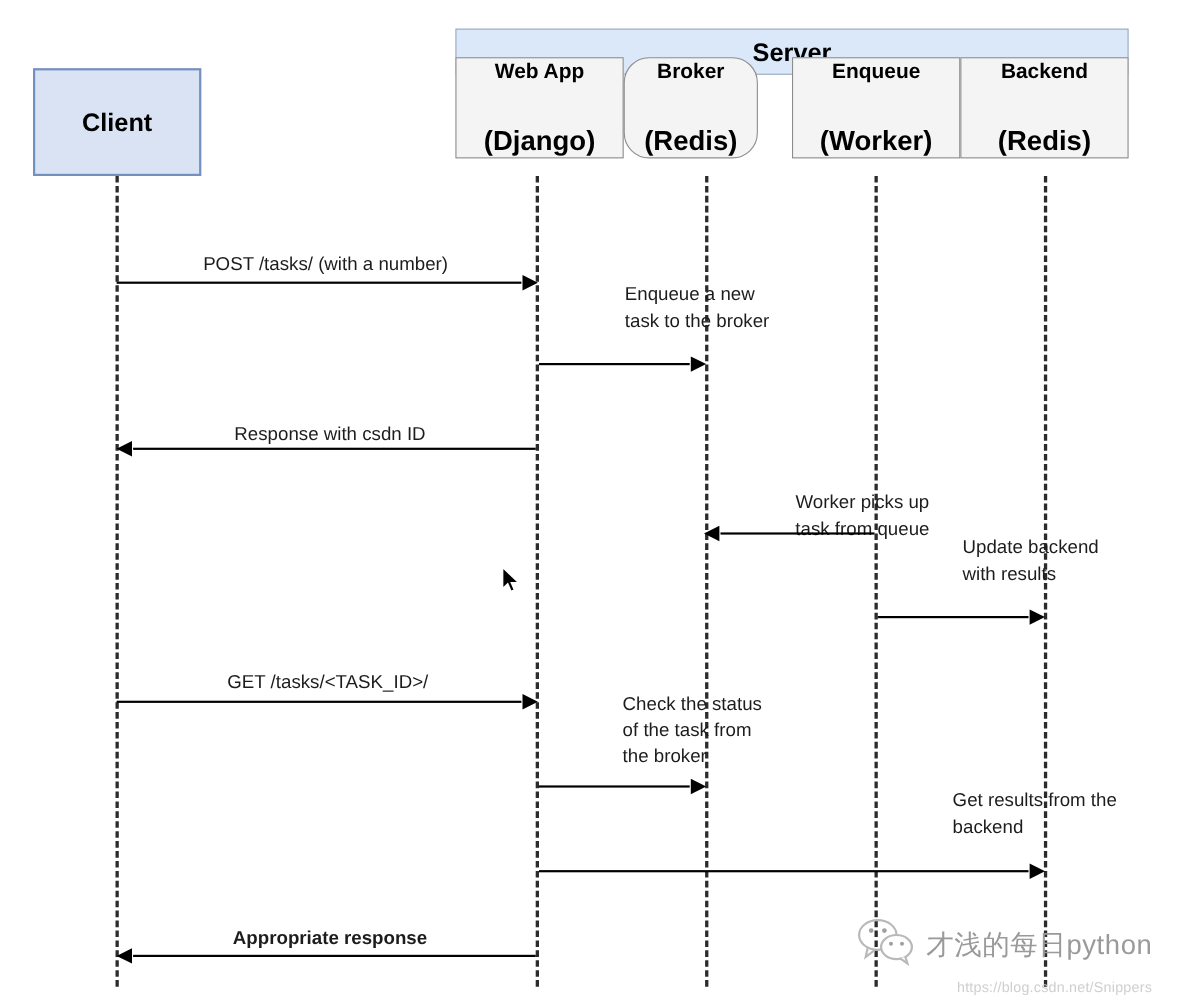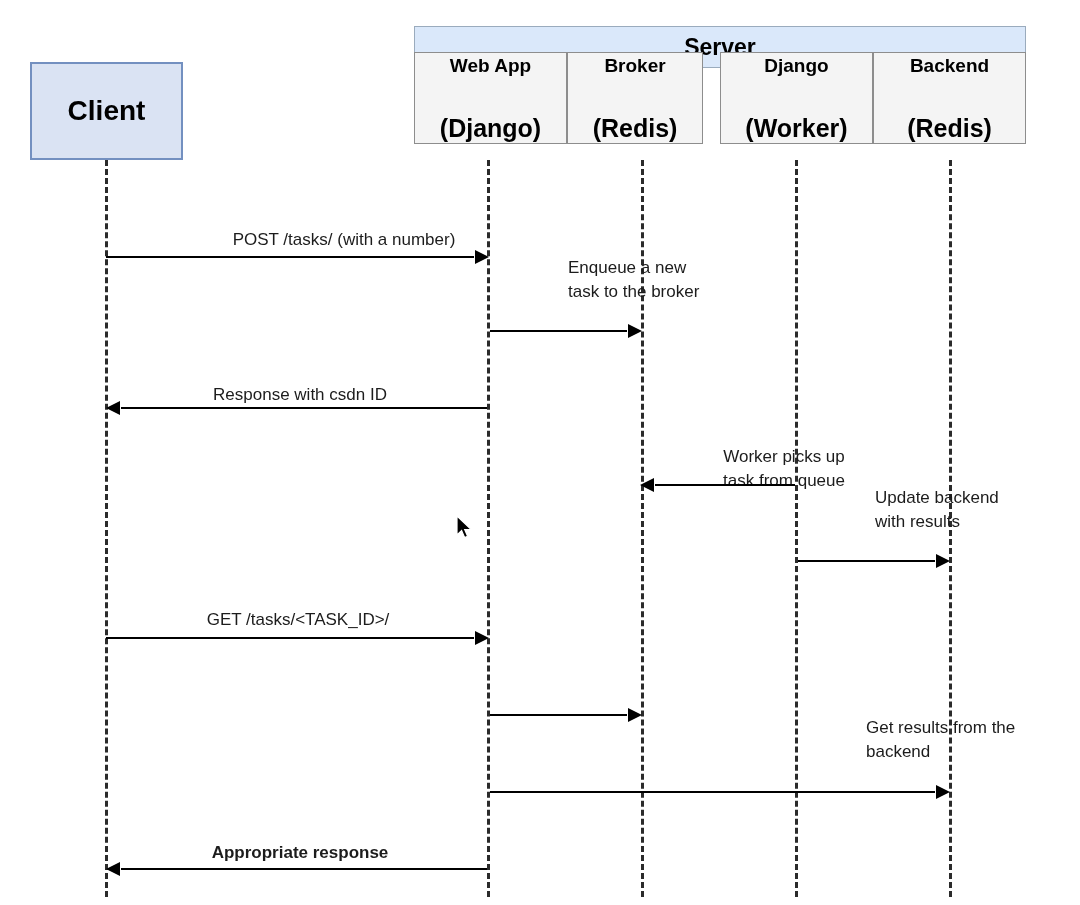--- a/index.html
+++ b/index.html
@@ -32,21 +32,21 @@
     color: #000000;
     line-height: 1.22;
   }
   .client-box {
     left: 30px;
     top: 62px;
     width: 153px;
     height: 98px;
     background: #dae3f3;
     border: 2px solid #7390c0;
-    font-size: 28px;
+    font-size: 23px;
   }
   .server-bar {
     left: 414px;
     top: 26px;
     width: 612px;
     height: 42px;
     background: #dae8fa;
     border: 1px solid #9aabbd;
     font-size: 23px;
     justify-content: center;
@@ -149,69 +149,90 @@
   </div>
 
   <div class="box server-bar">
     <span>Server</span>
   </div>
 
   <div class="box part-box" style="left:414px; width:153px;">
     <span>Web App</span>
     <span class="sub">(Django)</span>
   </div>
-  <div class="box part-box" style="left:567px; width:136px;">
+  <div class="box part-box" style="left:567px; width:122px;border-radius:23px;">
     <span>Broker</span>
     <span class="sub">(Redis)</span>
   </div>
   <div class="box part-box" style="left:720px; width:153px;">
-    <span>Django</span>
+    <span>Enqueue</span>
     <span class="sub">(Worker)</span>
   </div>
   <div class="box part-box" style="left:873px; width:153px;">
     <span>Backend</span>
     <span class="sub">(Redis)</span>
   </div>
 
   <div class="lifeline" style="left:105px; top:160px; height:737px;"></div>
   <div class="lifeline" style="left:487px; top:160px; height:737px;"></div>
   <div class="lifeline" style="left:641px; top:160px; height:737px;"></div>
   <div class="lifeline" style="left:795px; top:160px; height:737px;"></div>
   <div class="lifeline" style="left:949px; top:160px; height:737px;"></div>
 
-  <div class="label centered" style="left:106px; top:228px; width:380px;margin-left:48px;">POST /tasks/ (with a number)</div>
+  <div class="label centered" style="left:106px; top:228px; width:380px;">POST /tasks/ (with a number)</div>
   <div class="msg right" style="left:106px; top:256px; width:368px;"></div>
 
   <div class="label lefty" style="left:568px; top:256px; width:220px;">Enqueue a new
 task to the broker</div>
   <div class="msg right" style="left:490px; top:330px; width:137px;"></div>
 
   <div class="label centered" style="left:112px; top:383px; width:376px;">Response with csdn ID</div>
   <div class="msg left" style="left:121px; top:407px; width:366px;"></div>
 
   <div class="label centered" style="left:692px; top:409px; width:184px;margin-top:36px;">Worker picks up
 task from queue</div>
   <div class="msg left" style="left:655px; top:484px; width:140px;"></div>
 
   <div class="label lefty" style="left:875px; top:486px; width:200px;">Update backend
 with results</div>
   <div class="msg right" style="left:798px; top:560px; width:137px;"></div>
 
   <div class="label centered" style="left:110px; top:608px; width:376px;">GET /tasks/&lt;TASK_ID&gt;/</div>
   <div class="msg right" style="left:106px; top:637px; width:368px;"></div>
 
+  <div class="label lefty" style="left:566px; top:628px; width:210px;">Check the status
+of the task from
+the broker</div>
   <div class="msg right" style="left:490px; top:714px; width:137px;"></div>
 
   <div class="label lefty" style="left:866px; top:716px; width:214px;">Get results from the
 backend</div>
   <div class="msg right" style="left:490px; top:791px; width:445px;"></div>
 
   <div class="label centered" style="left:112px; top:841px; width:376px;font-weight:bold;">Appropriate response</div>
   <div class="msg left" style="left:121px; top:868px; width:366px;"></div>
 
   <div class="cursor" style="left:456px; top:515px;">
     <svg width="18" height="26" viewBox="0 0 18 26">
       <path d="M1,1 L1,20 L5.6,15.6 L8.6,22.6 L11.6,21.3 L8.7,14.6 L15,14.4 Z" fill="#000000" stroke="#ffffff" stroke-width="1.2"></path>
     </svg>
   </div>
 
+  <div class="watermark">
+    <div class="wm-row">
+      <span>
+        <svg width="56" height="44" viewBox="0 0 56 44">
+          <ellipse cx="20" cy="16" rx="17" ry="13.5" fill="none" stroke="#b9b9b9" stroke-width="2"></ellipse>
+          <path d="M11,27 L9,36 L18,29" fill="none" stroke="#b9b9b9" stroke-width="2"></path>
+          <circle cx="14" cy="12" r="2.1" fill="#9f9f9f"></circle>
+          <circle cx="26" cy="12" r="2.1" fill="#9f9f9f"></circle>
+          <ellipse cx="37" cy="27" rx="14" ry="11" fill="#ffffff" stroke="#b9b9b9" stroke-width="2"></ellipse>
+          <path d="M45,36 L47,42 L40,37" fill="#ffffff" stroke="#b9b9b9" stroke-width="2"></path>
+          <circle cx="32" cy="24" r="1.8" fill="#9f9f9f"></circle>
+          <circle cx="42" cy="24" r="1.8" fill="#9f9f9f"></circle>
+        </svg>
+      </span>
+      <span class="wm-text">才浅的每日python</span>
+    </div>
+    <div class="wm-url">https://blog.csdn.net/Snippers</div>
+  </div>
 
 </div>
 
 </body></html>

